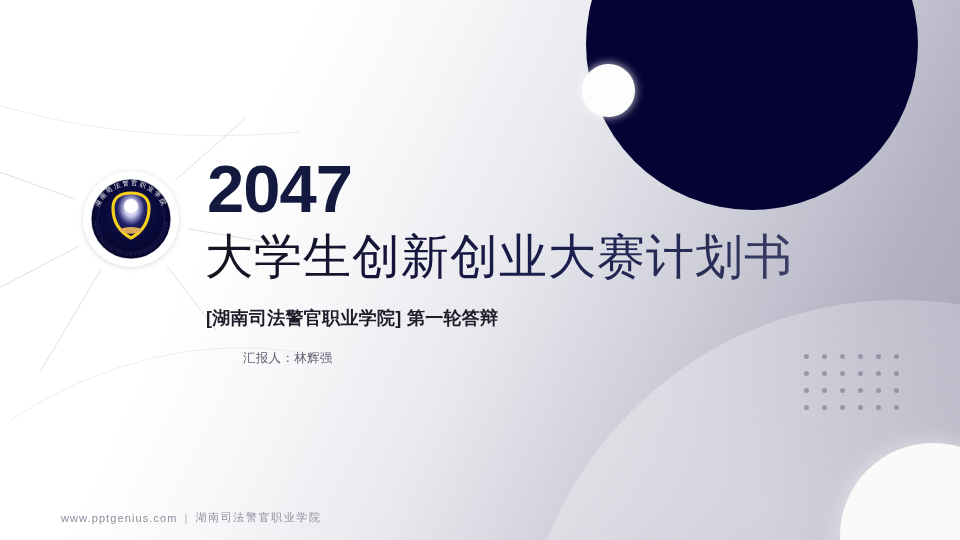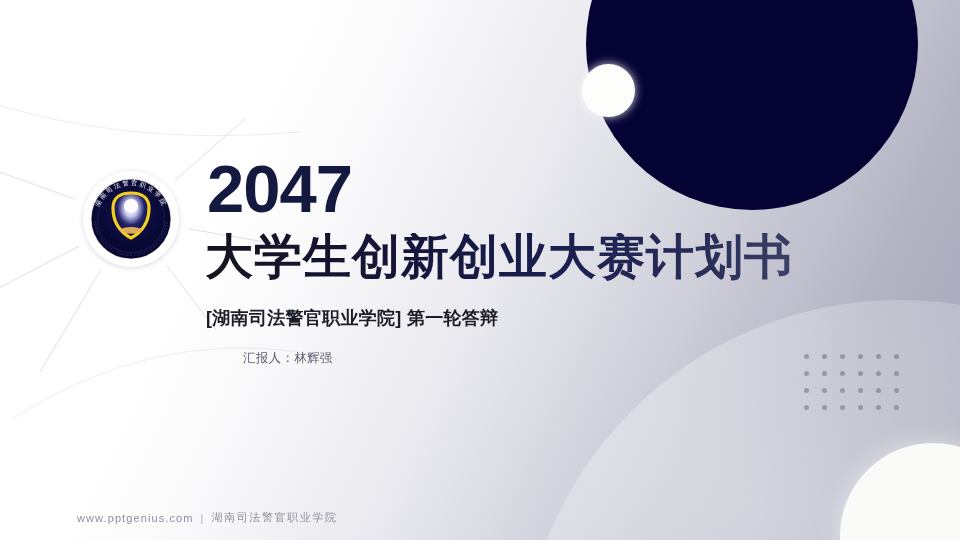--- a/index.html
+++ b/index.html
@@ -121,21 +121,21 @@
     font-weight: 700;
     letter-spacing: -1px;
     color: #141a3f;
     line-height: 1;
   }
   .headline {
     position: absolute;
     left: 205px;
     top: 233px;
     font-size: 48px;
-    font-weight: 700;
+    font-weight: 400;
     letter-spacing: 1px;
     line-height: 1;
     white-space: nowrap;
     background: linear-gradient(100deg, #14141f 0%, #15153a 34%, #1b2050 62%, #2a2f58 86%, #3c4066 100%);
     -webkit-background-clip: text;
     background-clip: text;
     color: transparent;
     text-align: center;
   }
   .sub-line {
@@ -165,21 +165,20 @@
     position: absolute;
     left: 61px;
     top: 510px;
     font-size: 11px;
     color: #8d8d9e;
     letter-spacing: 1.1px;
     white-space: nowrap;
     display: flex;
     align-items: center;
     gap: 7px;
-    margin-left: 16px;
   }
   .footer .sep { color: #b0b0bd; }
   .footer .cn { letter-spacing: 1.6px; }
 </style>
 </head>
 <body>
 
 <div id="slide">
 
   <div class="big-soft-circle"></div>

